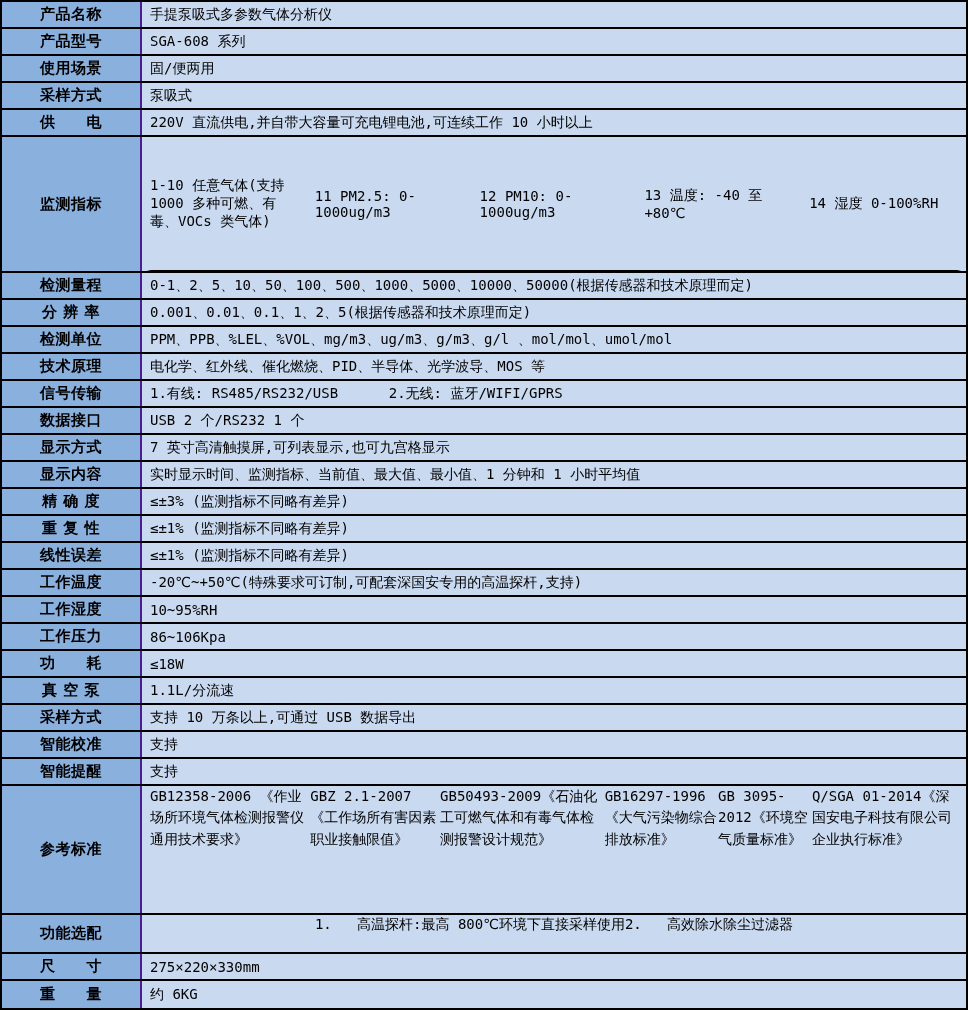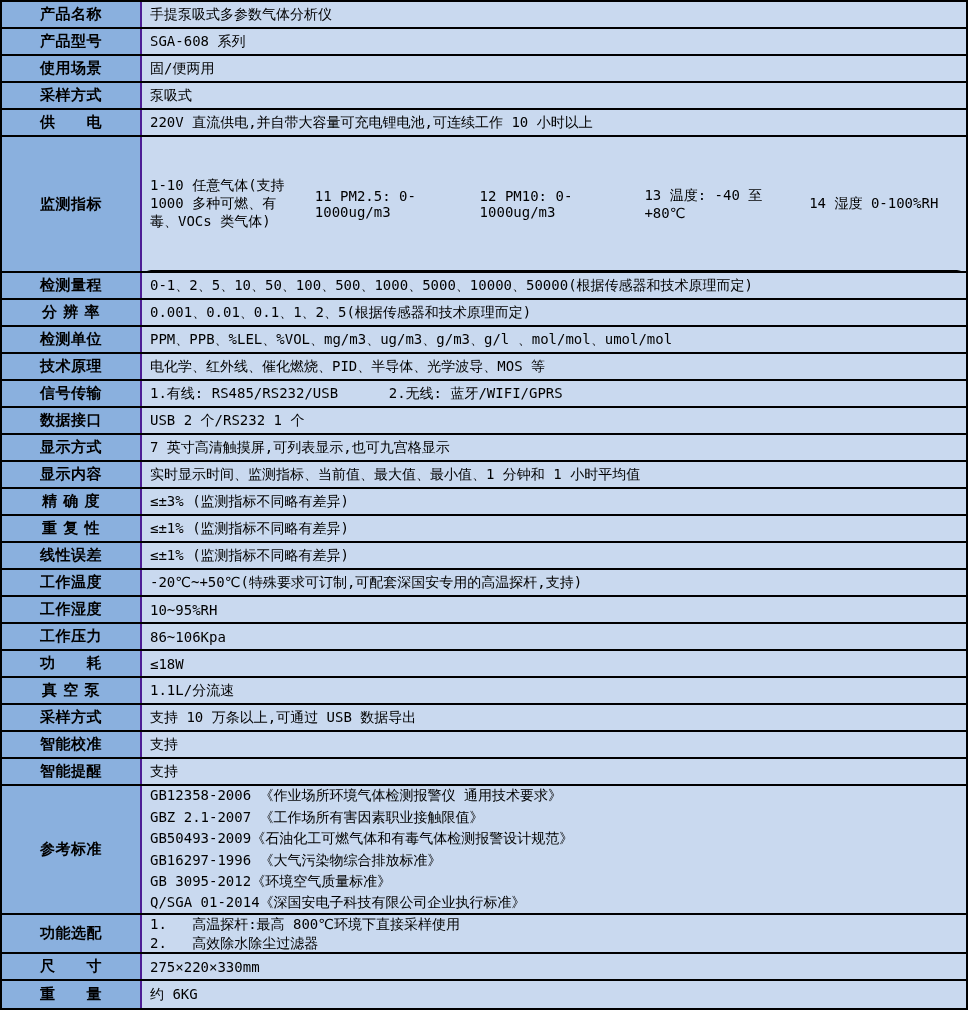--- a/index.html
+++ b/index.html
@@ -35,21 +35,21 @@
     position:relative;flex:1 1 0;display:flex;align-items:center;
     padding:0 8px;box-sizing:border-box;
   }
   .msub.sep::after{ 
     content:"";position:absolute;left:0;width:441px;height:2px;bottom:-1px;background:#000;
   }
   .msub.sep::before{ 
     content:"";position:absolute;left:439px;right:0;height:2px;bottom:2px;background:#000;
   }
   
-  .cell-value--lines{flex-direction:column;align-items:flex-start;justify-content:center;}
+  .cell-value--lines{flex-direction:row;align-items:flex-start;justify-content:center;}
   .cell-value--lines .line{line-height:21.4px;}
   .cell-value--options .line{line-height:18.5px;}
 </style>
 </head>
 <body>
 
 <div class="spec-table">
 
   <div class="row">
     <div class="cell-label">产品名称</div>

